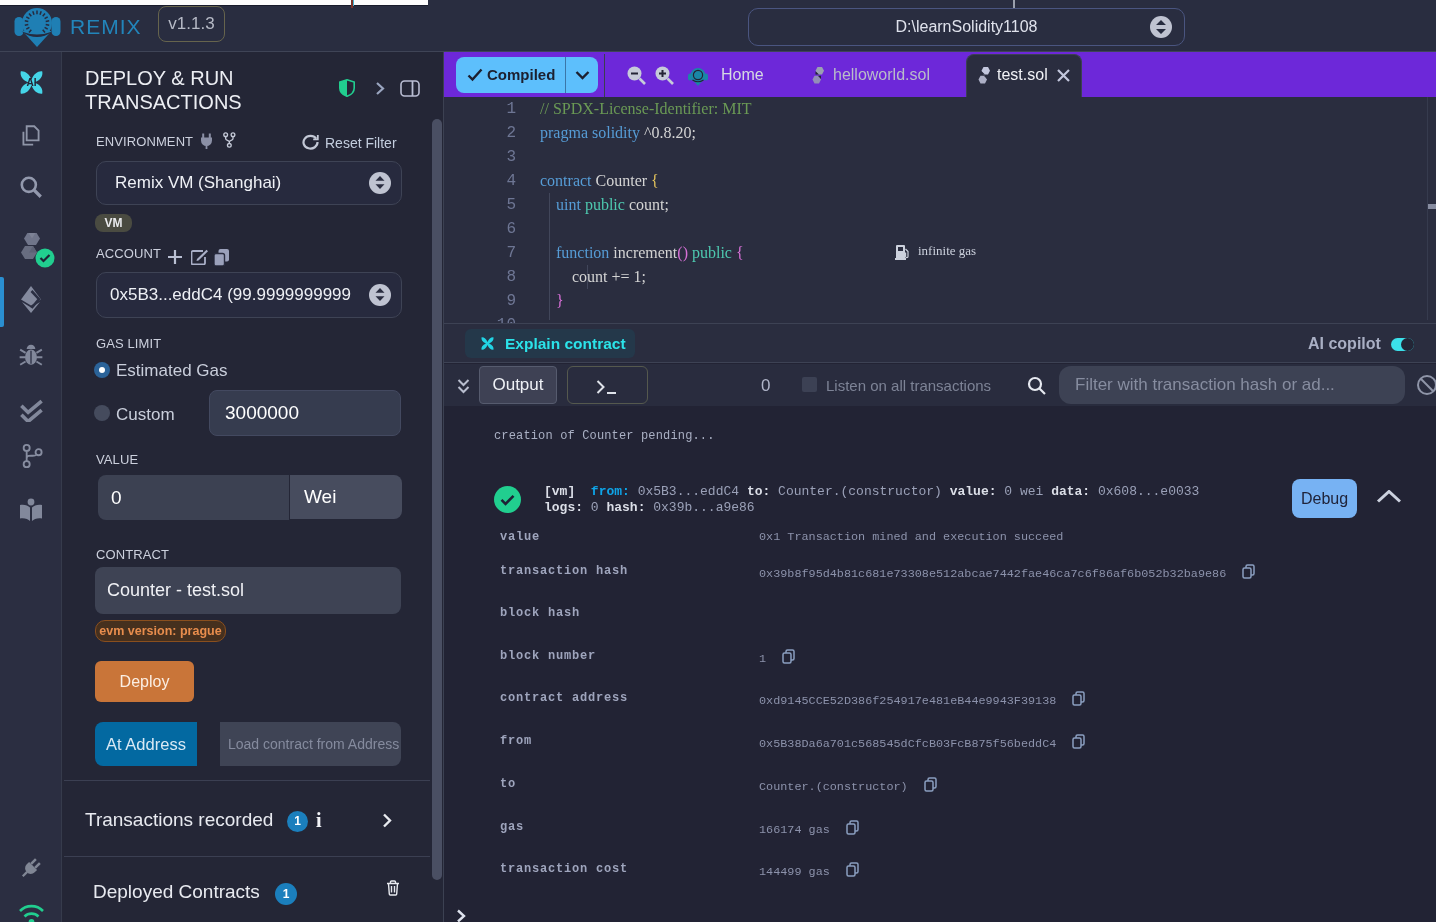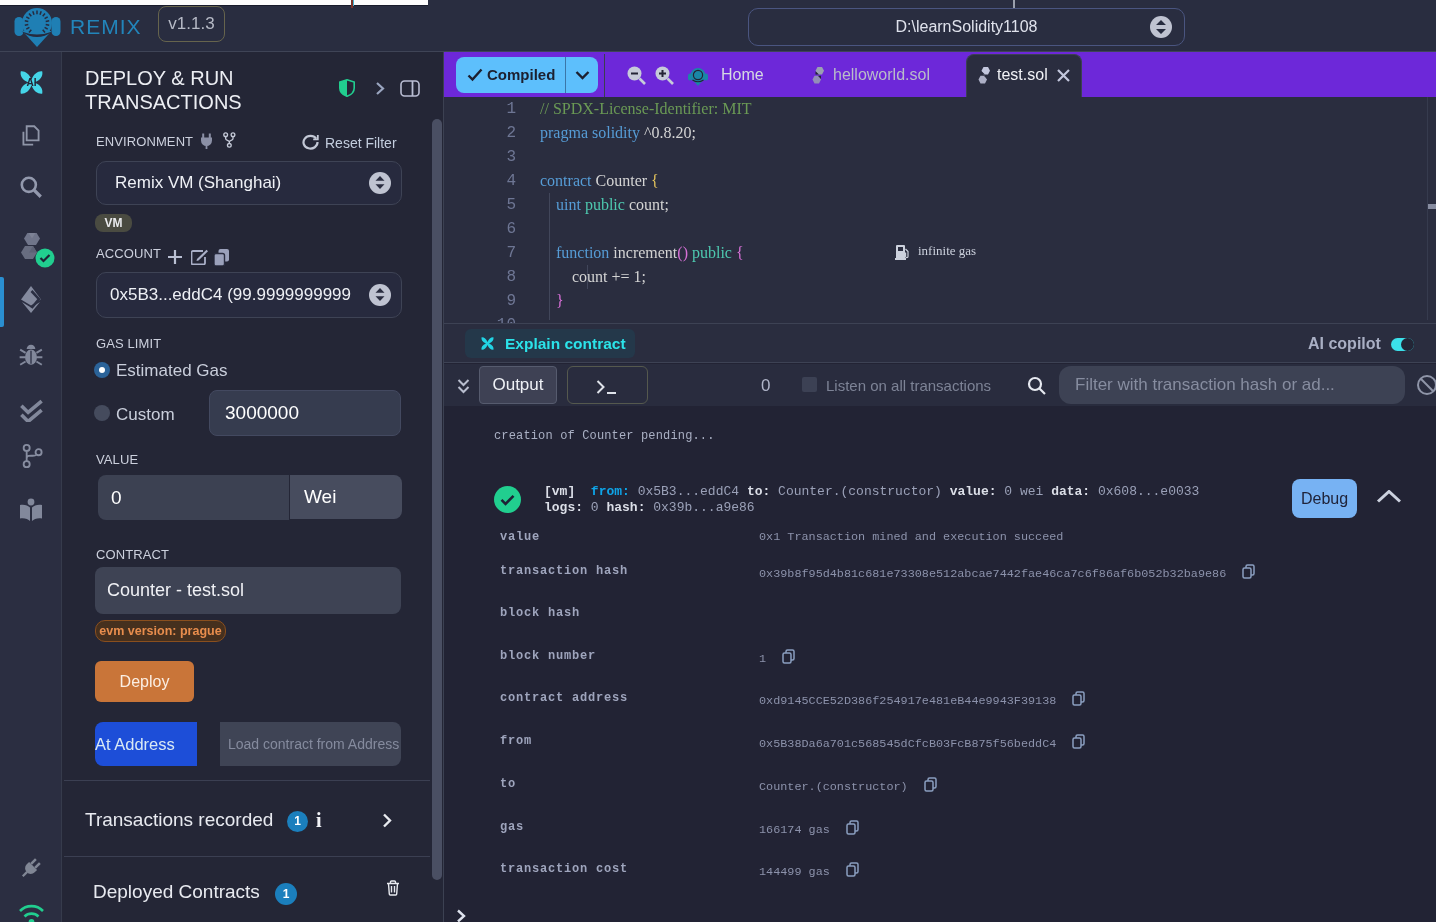--- a/index.html
+++ b/index.html
@@ -19,21 +19,21 @@
 .ib{left:18px}
 
 #sidepanel{left:62px;top:52px;width:368px;height:870px;background:#242636}
 #sp-title{left:23px;top:14px;font-size:20px;line-height:24px;color:#eceef3}
 .lbl{font-size:13px;color:#ccd0dd;letter-spacing:.1px}
 .sel{background:#272a3e;border:1px solid #3e4355;border-radius:10px;color:#eef0f5}
 .greybox{background:#3e4354;border-radius:8px;color:#f0f1f5}
 #vmbadge{left:33px;top:162px;width:37px;height:18px;background:#4a4b41;border-radius:8px;color:#eaebee;font-size:12px;font-weight:bold;text-align:center;line-height:18px}
 #evmbadge{left:33px;top:568px;width:131px;height:22px;background:#46301e;border:1px solid #8a4f1e;border-radius:10px;color:#e88d4d;font-size:12.5px;font-weight:bold;text-align:center;line-height:20px;white-space:nowrap}
 #deploybtn{left:33px;top:609px;width:99px;height:41px;background:#c97539;border-radius:6px;color:#fbeee3;font-size:16px;text-align:center;line-height:41px}
-#ataddr{left:33px;top:670px;width:102px;height:44px;background:#1d4ed8;border-radius:8px 0 0 8px;color:#d9e9f4;font-size:16.5px;line-height:44px}
+#ataddr{left:33px;top:670px;width:102px;height:44px;background:#0369a1;border-radius:8px 0 0 8px;color:#d9e9f4;font-size:16.5px;text-align:center;line-height:44px}
 #loadaddr{left:158px;top:670px;width:181px;height:44px;background:#3f4455;border-radius:0 8px 8px 0;color:#858b9e;font-size:14px;line-height:44px;padding-left:8px;white-space:nowrap;overflow:hidden}
 .divider{left:2px;width:382px;height:1px;background:#3b3f52}
 .badge1{width:21px;height:21px;border-radius:50%;background:#1b7fbd;color:#fff;font-size:12px;font-weight:bold;text-align:center;line-height:21px}
 
 #scrollstrip{left:430px;top:52px;width:14px;height:870px;background:#242636;border-right:1px solid #3c4152}
 #scrollthumb{left:432px;top:119px;width:10px;height:761px;background:#4a4f63;border-radius:5px}
 
 #tabbar{left:444px;top:52px;width:992px;height:45px;background:#6d28d9}
 #compiledbtn{left:12px;top:5px;width:142px;height:36px;background:#5dbffc;border-radius:8px;color:#1c2030;font-weight:bold;font-size:15px}
 #activetab{left:522px;top:2px;width:116px;height:43px;background:#2a2d3f;border:1px solid #3b4152;border-bottom:none;border-radius:8px 8px 0 0}

